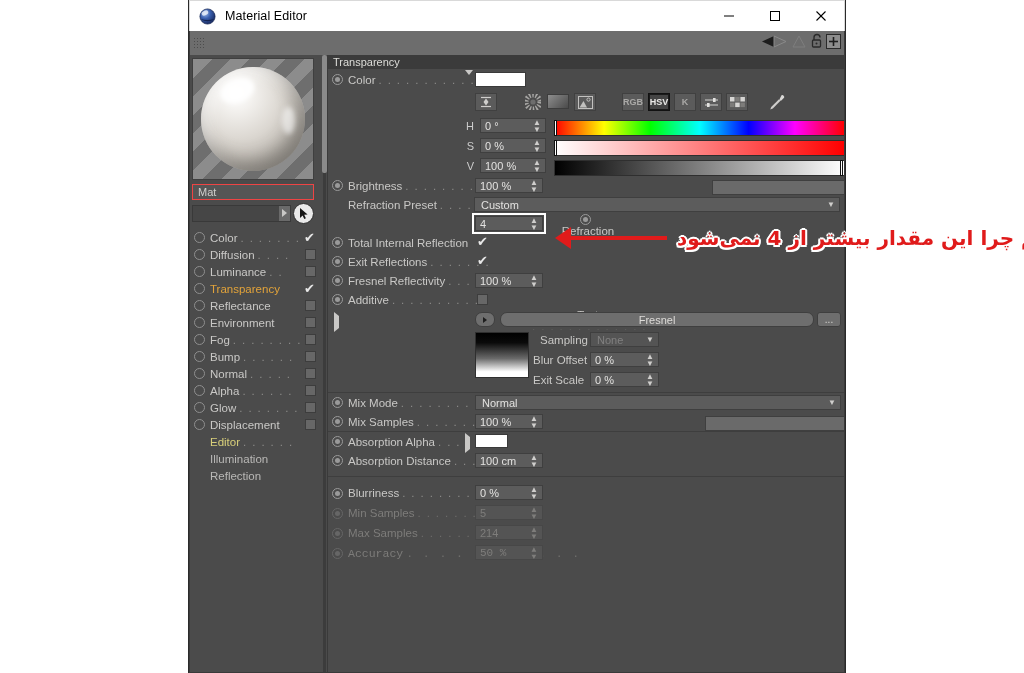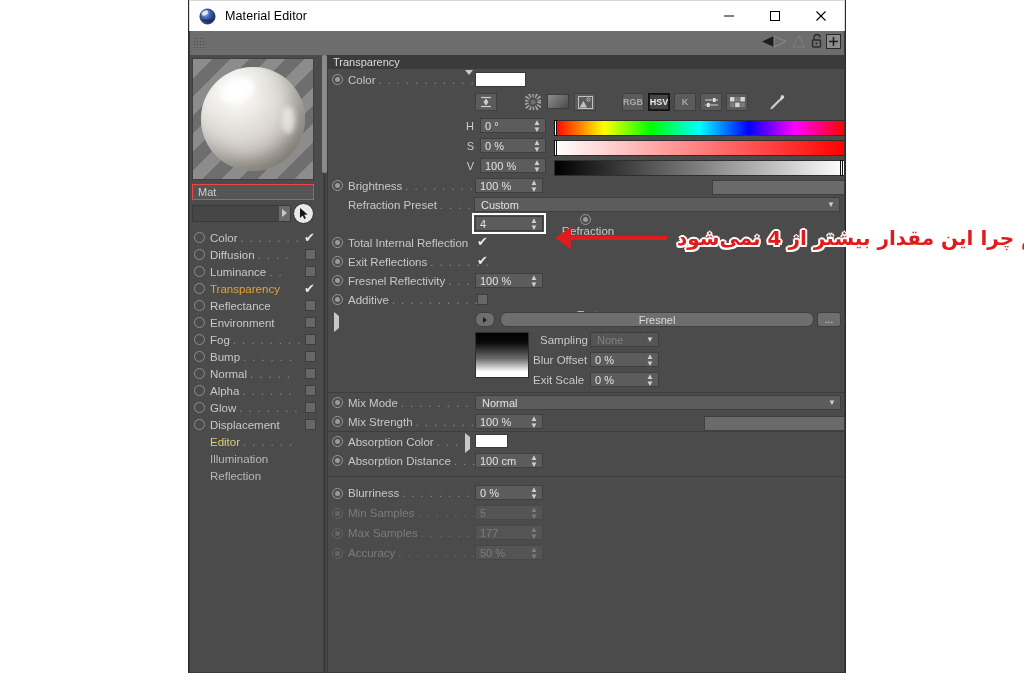--- a/index.html
+++ b/index.html
@@ -649,39 +649,39 @@
         <span class="ctrl dropdown" style="left:147px;top:2px;width:366px;">
           <span>Normal</span>
           <span class="caret">▼</span>
         </span>
       </div>
 
       <div class="row" style="height:19px;">
         <span class="radio">
             <i></i>
           </span>
-        <span class="lbl">Mix Strength</span>
+        <span class="lbl">Mix Samples</span>
         <span class="dots">. . . . . . . .</span>
         <span class="ctrl numfield" style="left:147px;top:2px;width:68px;">
           <span>100 %</span>
           <span class="spin">▲<br>▼</span>
         </span>
         <span class="ctrl sliderbar" style="left:219px;top:2px;width:294px;">
           
           
         </span>
       </div>
 
       <div class="sep"></div>
 
       <div class="row" style="height:19px;">
         <span class="radio">
             <i></i>
           </span>
-        <span class="lbl">Absorption Color</span>
+        <span class="lbl">Absorption Alpha</span>
         <span class="dots">. . .</span>
         <span class="ctrl" style="left:137px;top:5px;"><span class="tri"></span></span>
         <span class="ctrl swatch" style="left:147px;top:2px;width:33px;height:14px;"></span>
       </div>
 
       <div class="row" style="height:19px;">
         <span class="radio">
             <i></i>
           </span>
         <span class="lbl">Absorption Distance</span>
@@ -717,25 +717,25 @@
               <span class="spin">▲<br>▼</span>
             </span>
           </div>
           <div class="row" style="height: 20px;">
             <span class="radio dim">
               <i></i>
             </span>
             <span class="lbl dim">Max Samples</span>
             <span class="dots dim">. . . . . . . . .</span>
             <span class="ctrl numfield dim" style="left: 147px; top: 2px; width: 68px;">
-              <span>177</span>
-              <span class="spin">▲<br>▼</span>
-            </span>
-          </div>
-          <div class="row" style="height: 20px;">
+              <span>214</span>
+              <span class="spin">▲<br>▼</span>
+            </span>
+          </div>
+          <div class="row" style="height: 20px; font-family: Liberation Mono, monospace;">
             <span class="radio dim">
               <i></i>
             </span>
             <span class="lbl dim">Accuracy</span>
             <span class="dots dim">. . . . . . . . . . .</span>
             <span class="ctrl numfield dim" style="left: 147px; top: 2px; width: 68px;">
               <span>50 %</span>
               <span class="spin">▲<br>▼</span>
             </span>
           </div>

